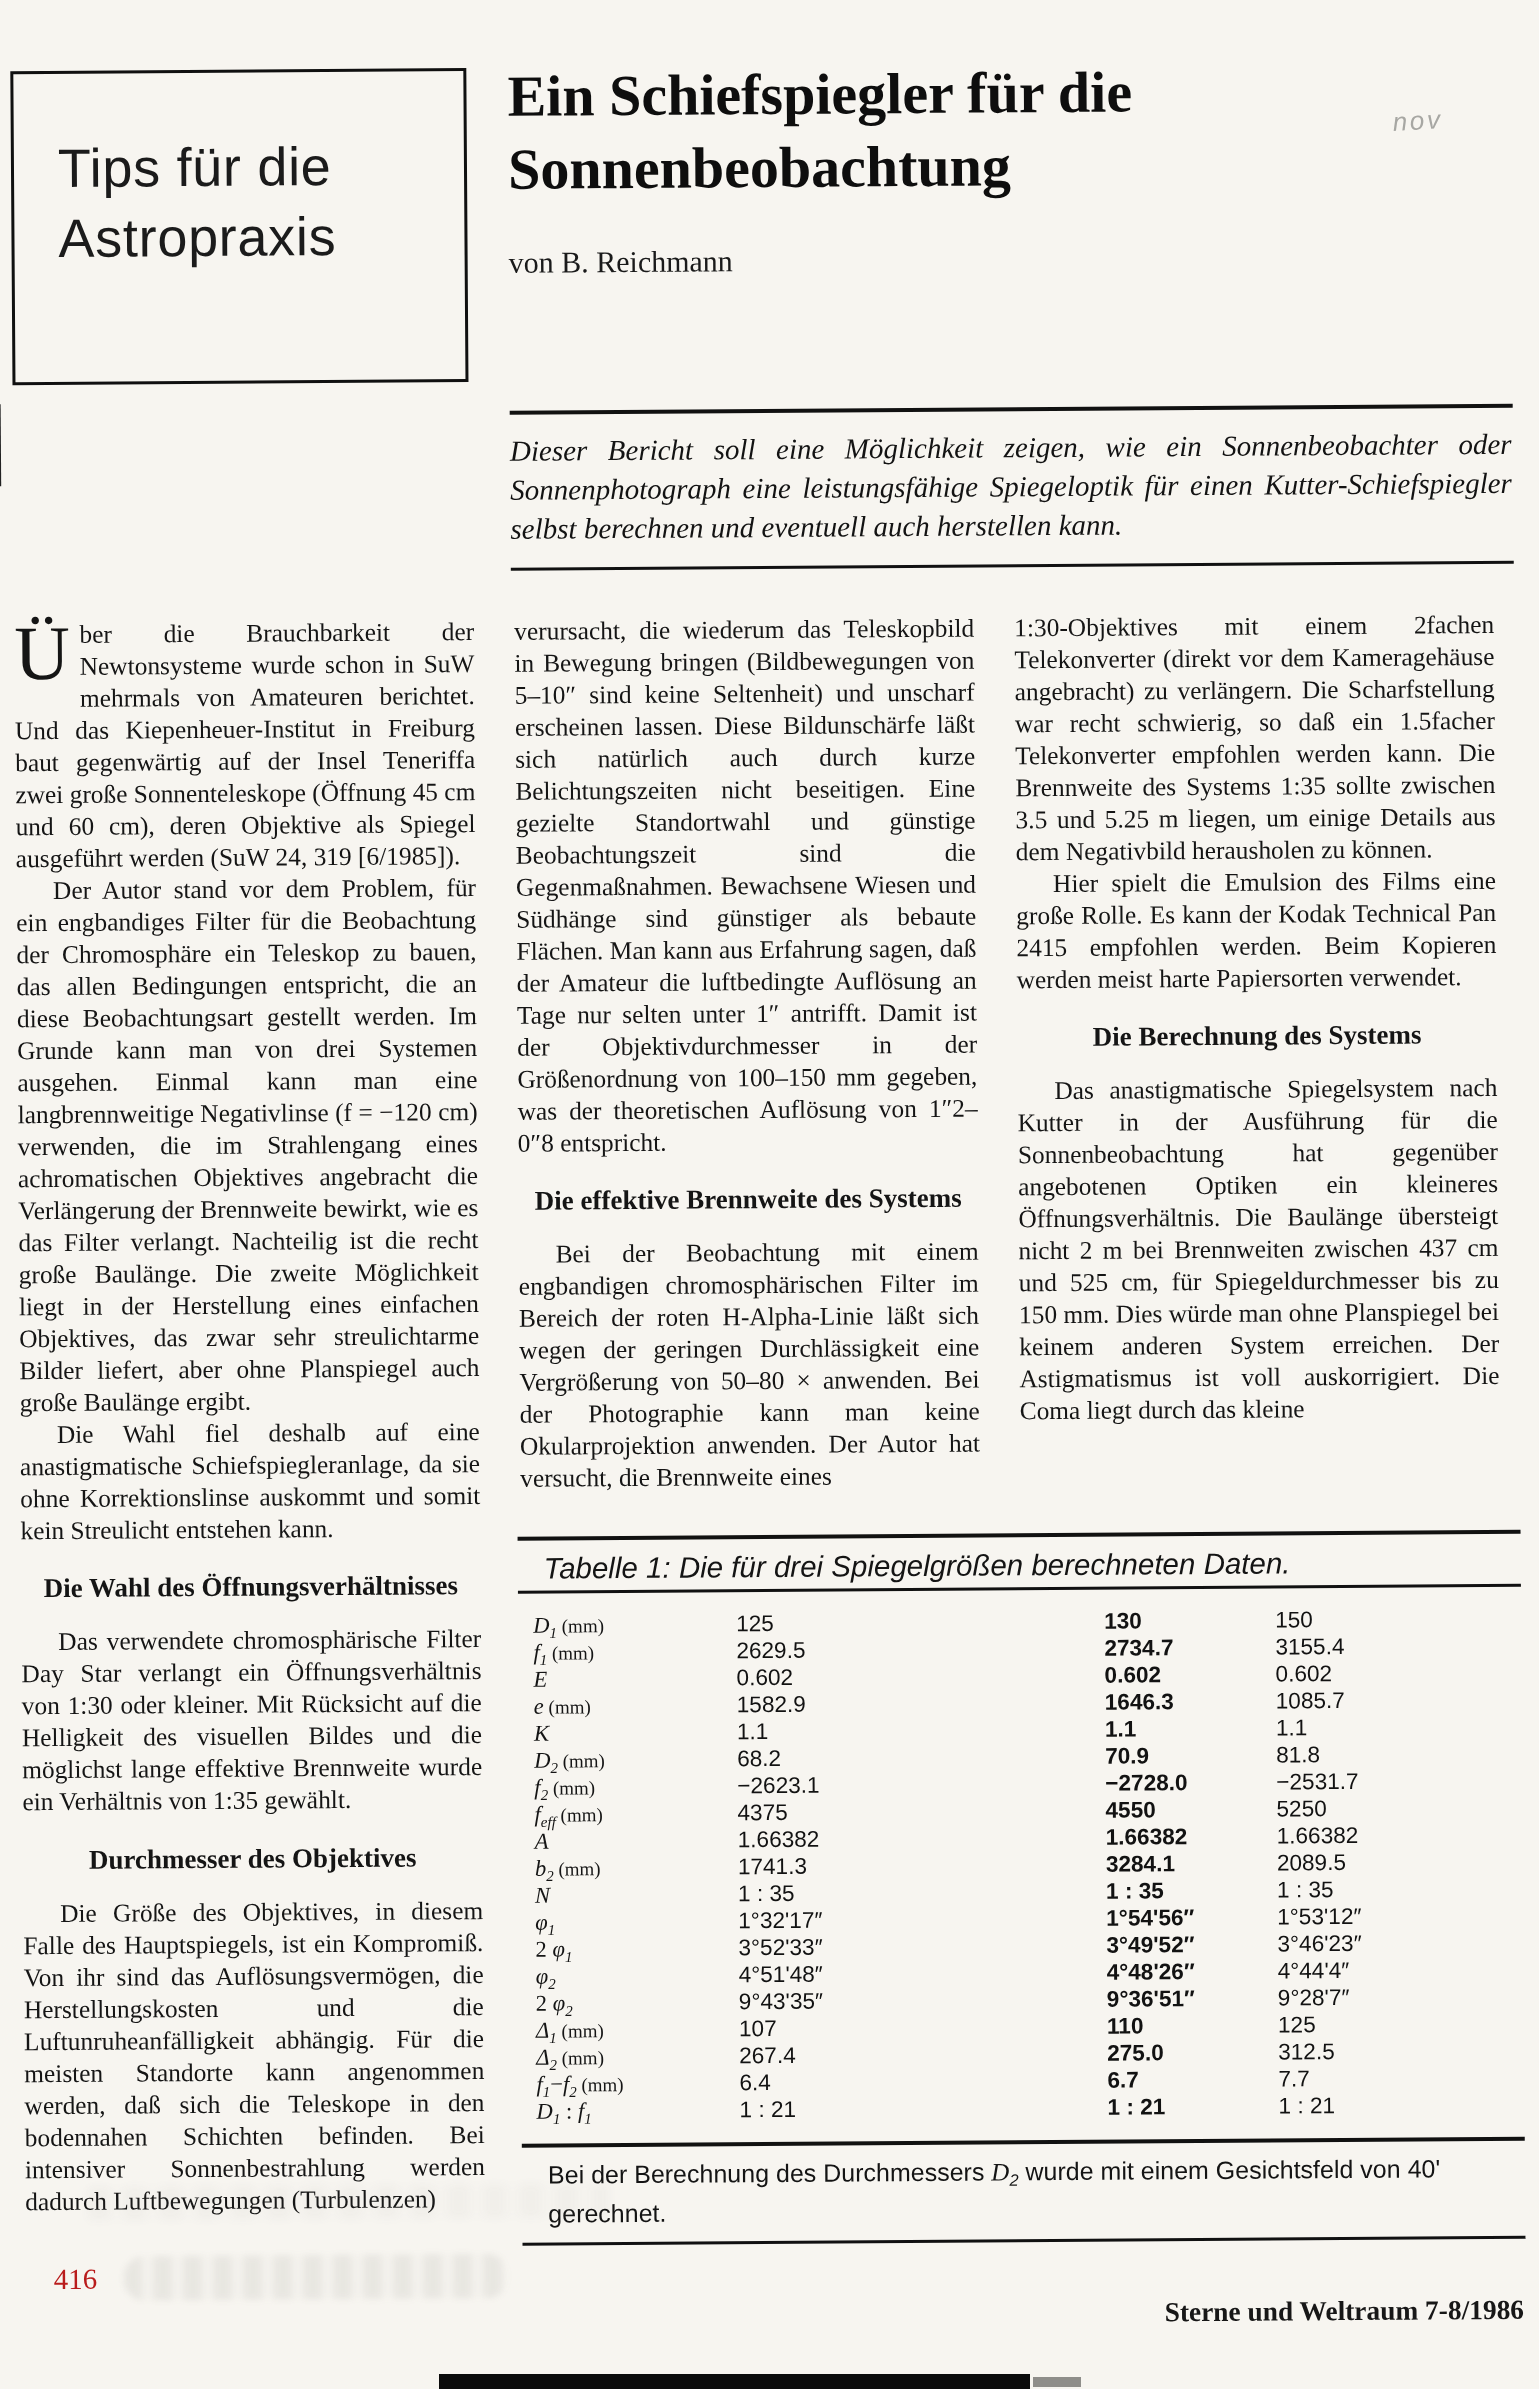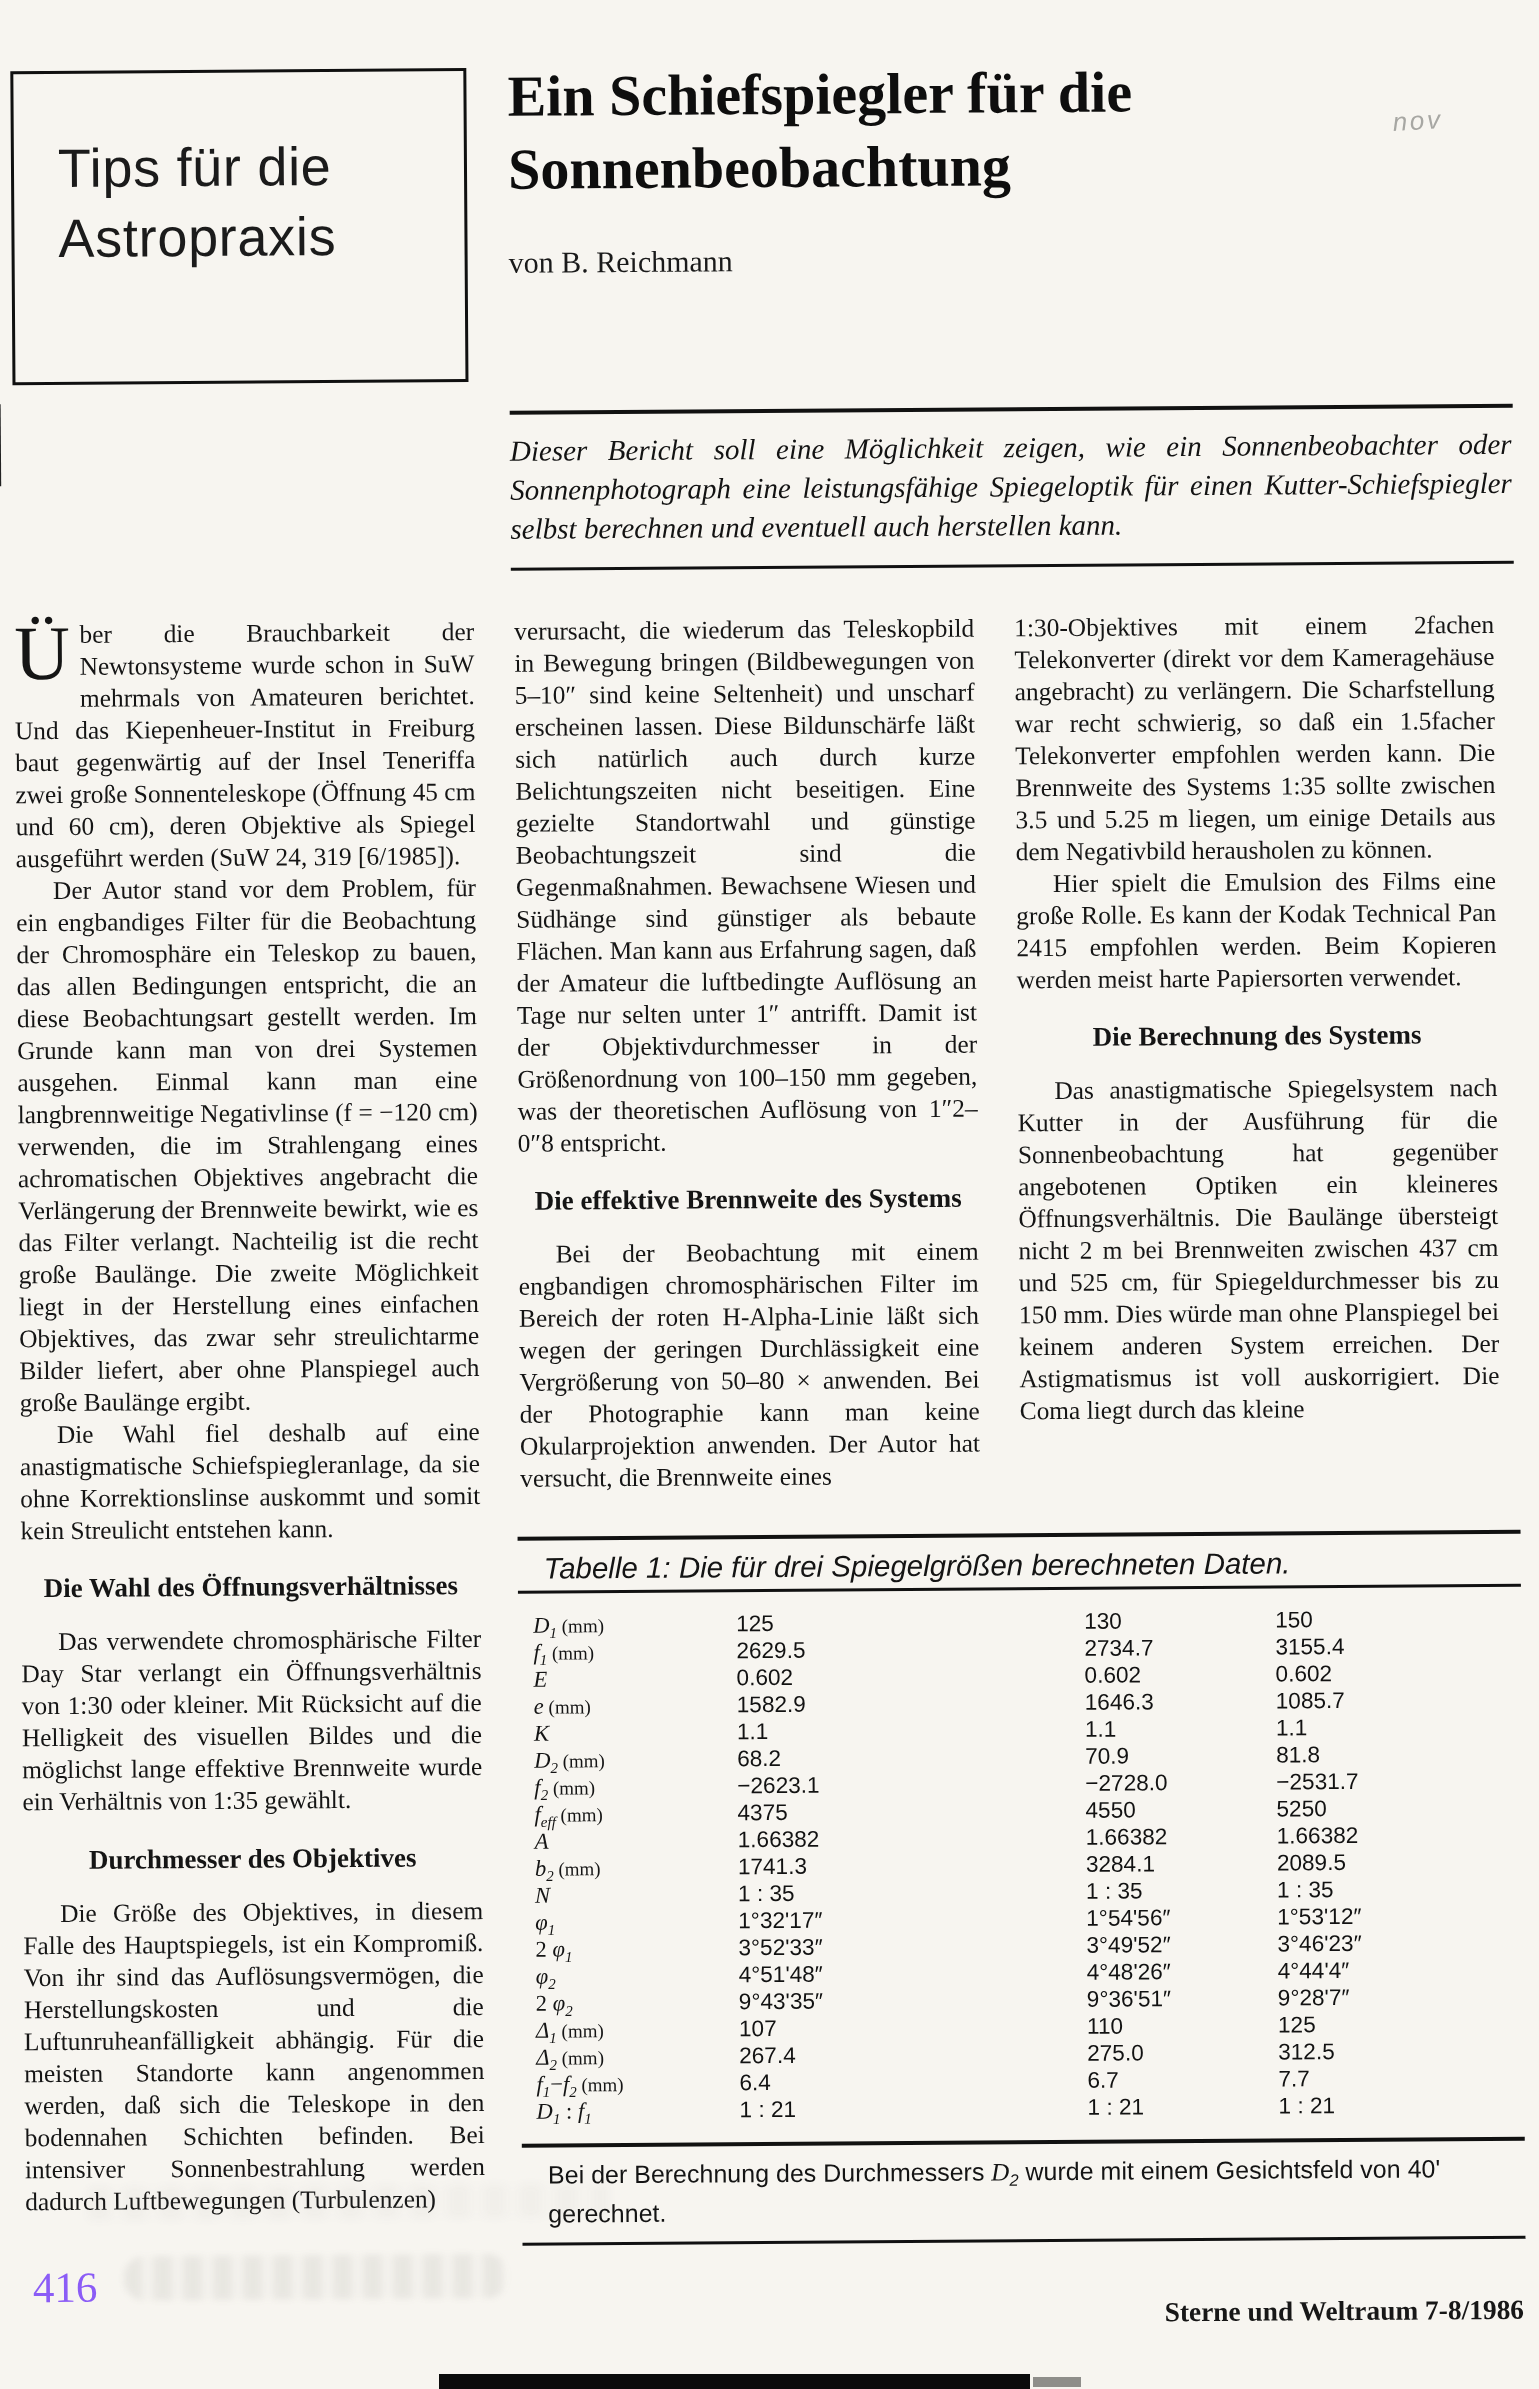--- a/index.html
+++ b/index.html
@@ -71,29 +71,29 @@
     font-size:29.5px;line-height:36px;color:#141414;
   }
   .tbl-rows{margin-top:18px;margin-bottom:19px;}
   .trow{position:relative;height:27px;font-size:22.6px;line-height:27px;}
   .trow .rl{position:absolute;left:15px;white-space:nowrap;font-size:22.6px;}
   .tk-i{font-style:italic;font-family:"Liberation Serif", serif;}
   .tk-sub{font-style:italic;font-size:15px;vertical-align:-5.5px;}
   .tk-u{font-size:19px;}
   .trow .v{position:absolute;white-space:nowrap;
     font-family:"Liberation Sans", sans-serif;font-size:22.6px;color:#121212;}
-  .v1{left:218px;} .v2{left:566px;} .v3{left:757px;}
+  .v1{left:218px;} .v2{left:586px;font-weight:bold;} .v3{left:757px;}
   .tbl-footnote{
     margin:12.3px 0 13.7px 26px;
     font-family:"Liberation Sans", sans-serif;font-size:25px;line-height:30px;color:#141414;
   }
   .tbl-footnote .tk-sub{font-size:16.5px;}
 
   
-  .folio{position:absolute;left:26px;top:2258px;font-size:43px;color:#8b5cf6;}
+  .folio{position:absolute;left:47px;top:2258px;font-size:29px;color:#b91c1c;}
   .journal{position:absolute;right:22px;top:2300px;font-weight:700;font-size:27.4px;color:#171717;}
 
   
   .ghost{position:absolute;left:117px;top:2252px;width:384px;height:44px;
     background:repeating-linear-gradient(90deg, rgba(90,90,85,.18) 0 18px, rgba(120,120,115,.05) 18px 30px);
     filter:blur(3.4px);border-radius:20.6px;opacity:.5;}
   .ghost2{position:absolute;left:82px;top:2182px;width:521px;height:34px;
     background:repeating-linear-gradient(90deg, rgba(120,120,110,.10) 0 20.6px, rgba(140,140,130,.03) 20.6px 36px);
     filter:blur(4.1px);opacity:.45;}
   .edge-line{position:absolute;left:4.1px;top:399px;width:2.7px;height:82px;background:#222;}

